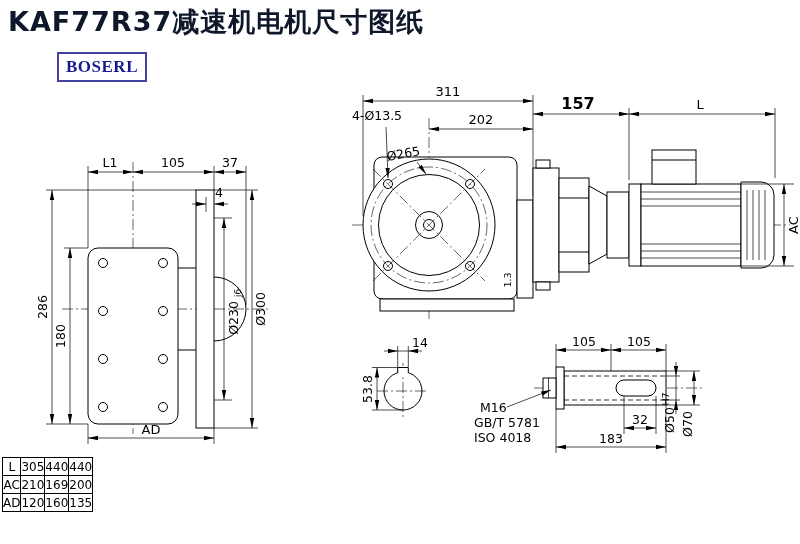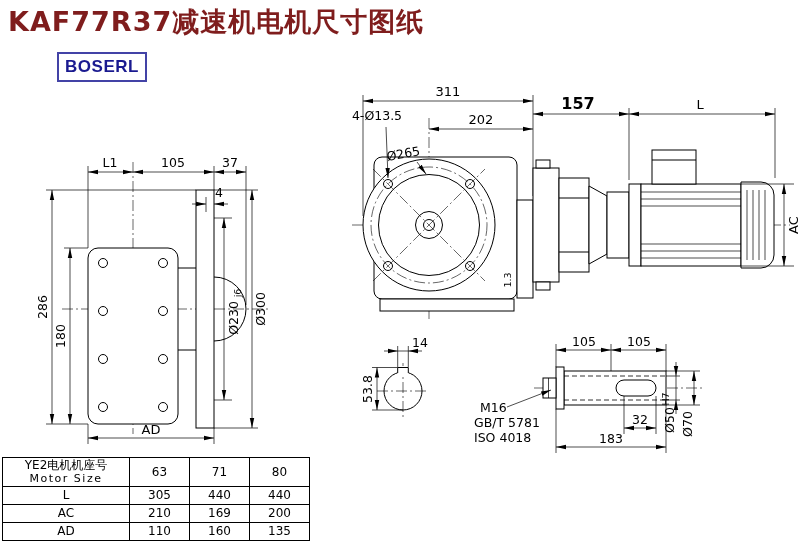--- a/index.html
+++ b/index.html
@@ -1,20 +1,20 @@
 <!DOCTYPE html>
 <html><head>
 <meta charset="utf-8">
 <style>
   *{margin:0;padding:0;box-sizing:border-box}
   html,body{width:800px;height:544px;background:#fff;position:relative;overflow:hidden;
     font-family:"DejaVu Sans", sans-serif}
-  .title{position:absolute;left:8px;top:4px;font-size:27px;font-weight:bold;color:#7f1d1d;letter-spacing:1px;white-space:nowrap}
+  .title{position:absolute;left:8px;top:4px;font-size:27px;font-weight:bold;color:#0f172a;letter-spacing:1px;white-space:nowrap}
   .logo{position:absolute;left:57px;top:52px;width:90px;height:30px;border:2px solid #4343a6;
-    color:#1a1a90;font-family:Liberation Sans, sans-serif;font-weight:bold;font-size:17px;
+    color:#1a1a90;font-family:Liberation Serif, serif;font-weight:bold;font-size:17px;
     display:flex;align-items:center;justify-content:center;letter-spacing:.5px;background:#fff}
   svg.draw{position:absolute;left:0;top:0}
   .ln{stroke:#000;stroke-width:1;fill:none}
   .lnt{stroke:#000;stroke-width:.7;fill:none}
   .wf{stroke:#000;stroke-width:1;fill:#fff}
   .cl{stroke:#000;stroke-width:.6;fill:none;stroke-dasharray:11 3 2 3}
   .dsh{stroke:#000;stroke-width:.8;fill:none;stroke-dasharray:5 3}
   .dl{stroke:#000;stroke-width:.7;fill:none}
   text{font:12.5px "DejaVu Sans", sans-serif;fill:#000}
   .sm{font-size:9.5px}
@@ -225,41 +225,32 @@
     <text x="669" y="399" text-anchor="middle" class="sm" transform="rotate(-90 669 399)">H7</text>
     <line class="lnt" x1="666" y1="371" x2="700" y2="371"></line>
     <line class="lnt" x1="666" y1="405" x2="700" y2="405"></line>
     <line class="dl" x1="694" y1="371" x2="694" y2="405" marker-start="url(#ar)" marker-end="url(#ar)"></line>
     <text x="692" y="424" text-anchor="middle" transform="rotate(-90 692 424)">Ø70</text>
   </g>
 </svg>
 
 <table class="spec">
   <tbody>
-      <tr>
-    <td class="thc">
-      <span class="zh">YE2电机机座号</span>
-      <span class="en">Motor Size</span>
-    </td>
-    <td class="tvc">63</td>
-    <td class="tvc">71</td>
-    <td class="tvc">80</td>
-  </tr>
   <tr>
     <td>L</td>
     <td>305</td>
     <td>440</td>
     <td>440</td>
   </tr>
   <tr>
     <td>AC</td>
     <td>210</td>
     <td>169</td>
     <td>200</td>
   </tr>
   <tr>
     <td>AD</td>
-    <td>110</td>
+    <td>120</td>
     <td>160</td>
     <td>135</td>
   </tr>
 </tbody>
   </table>
 
 </body></html>

